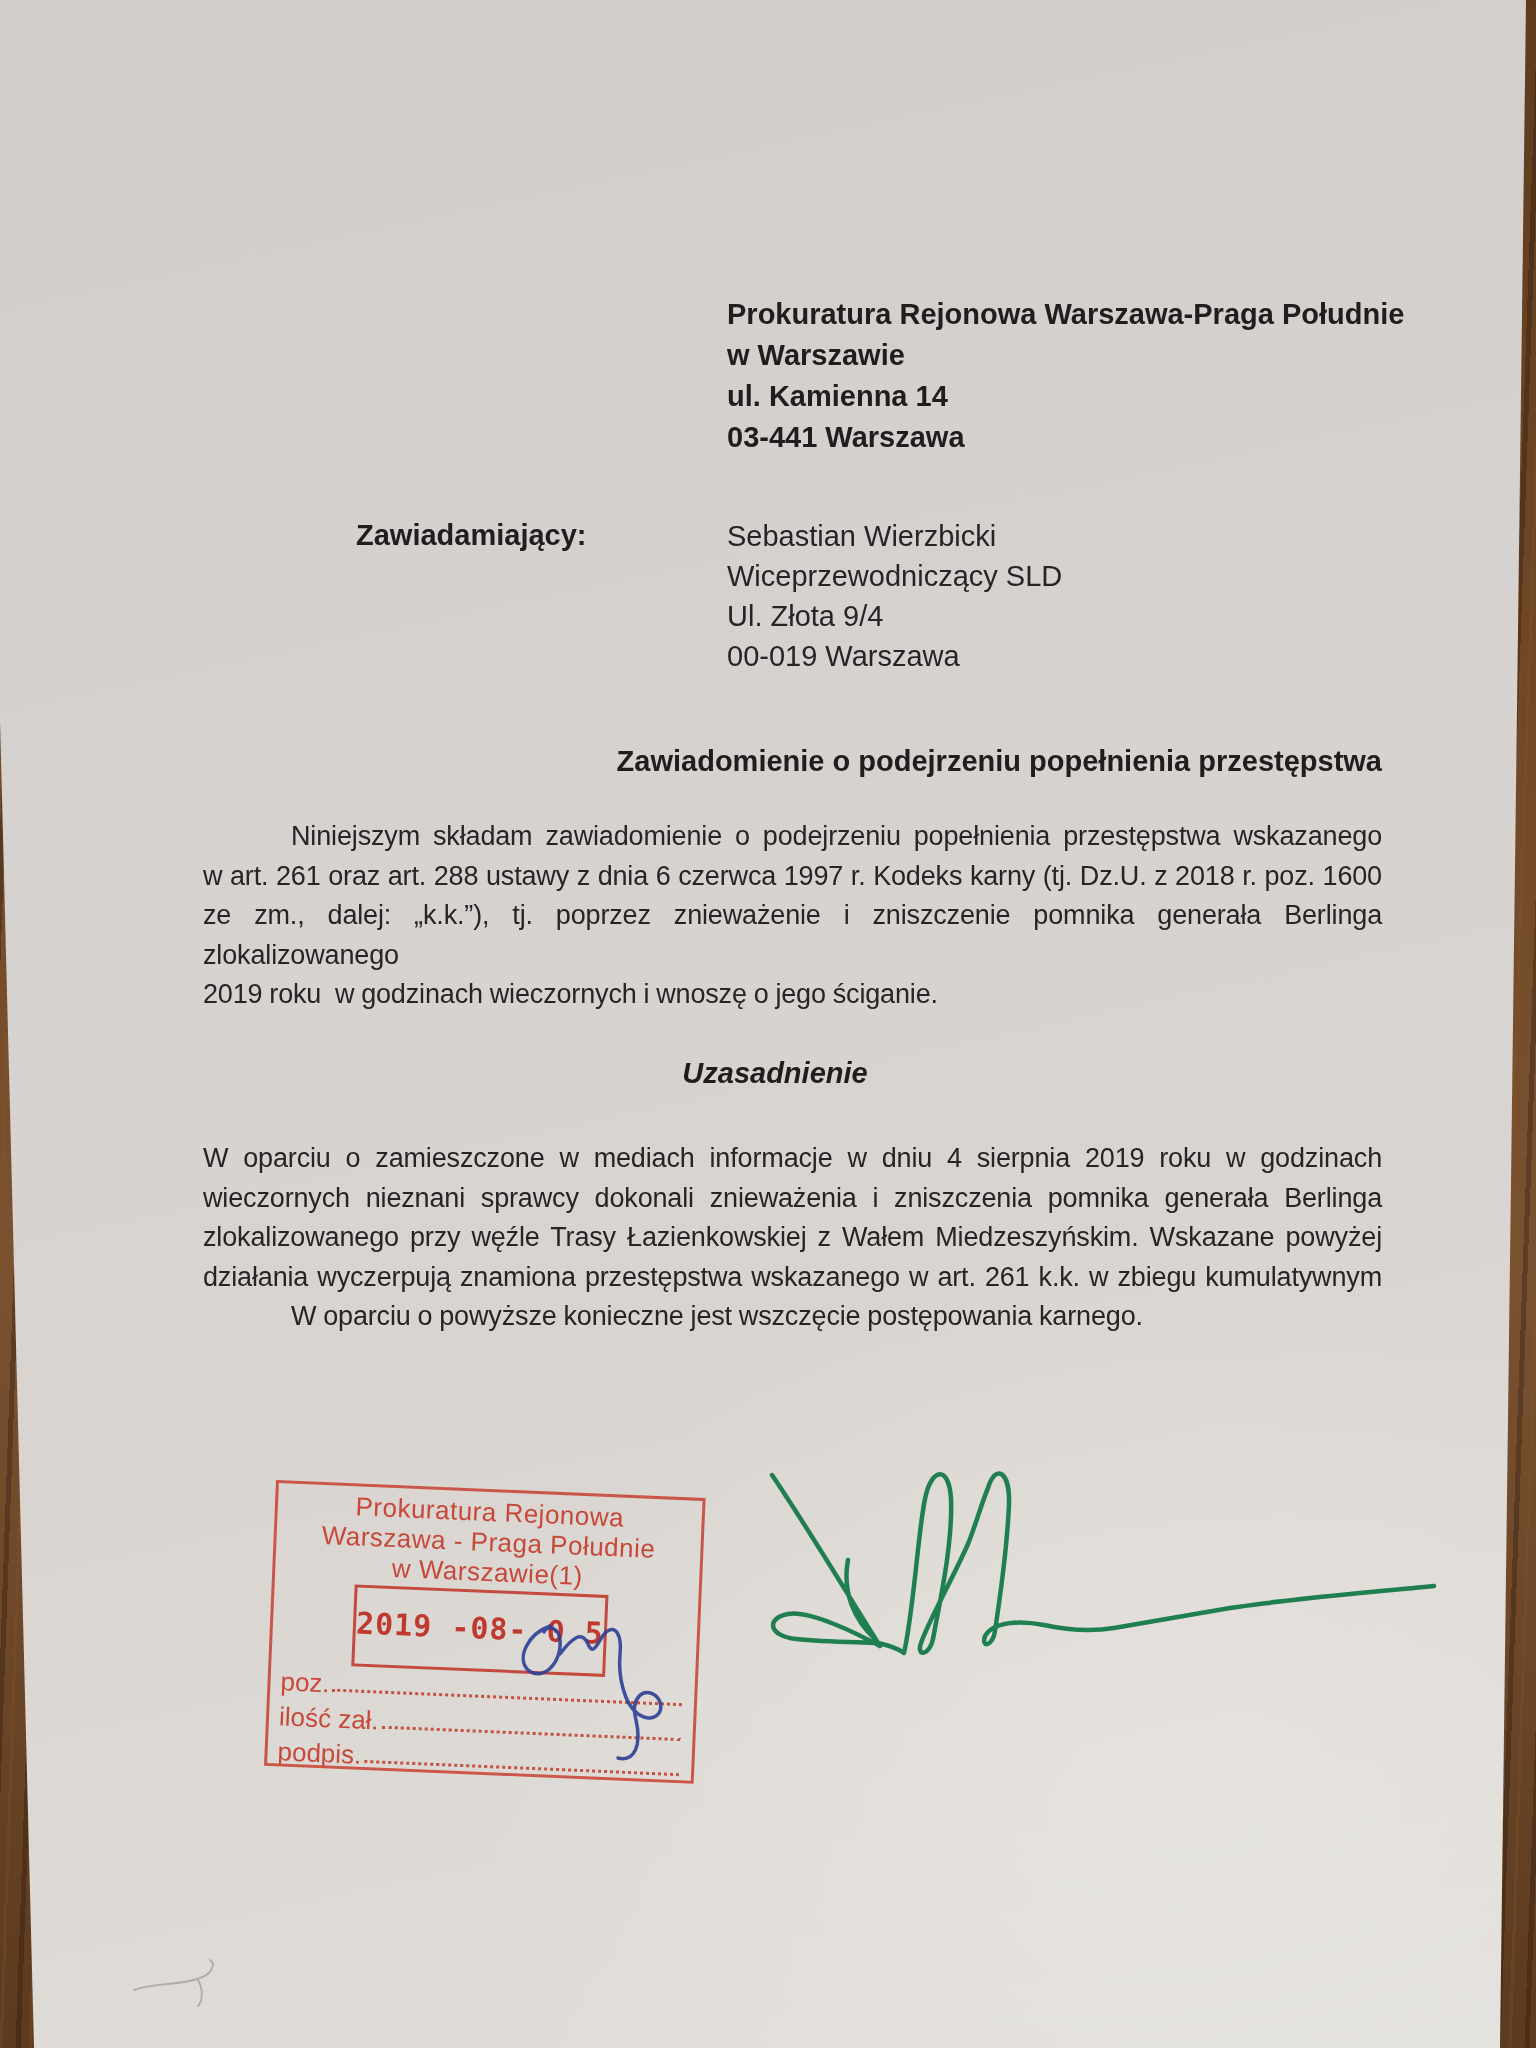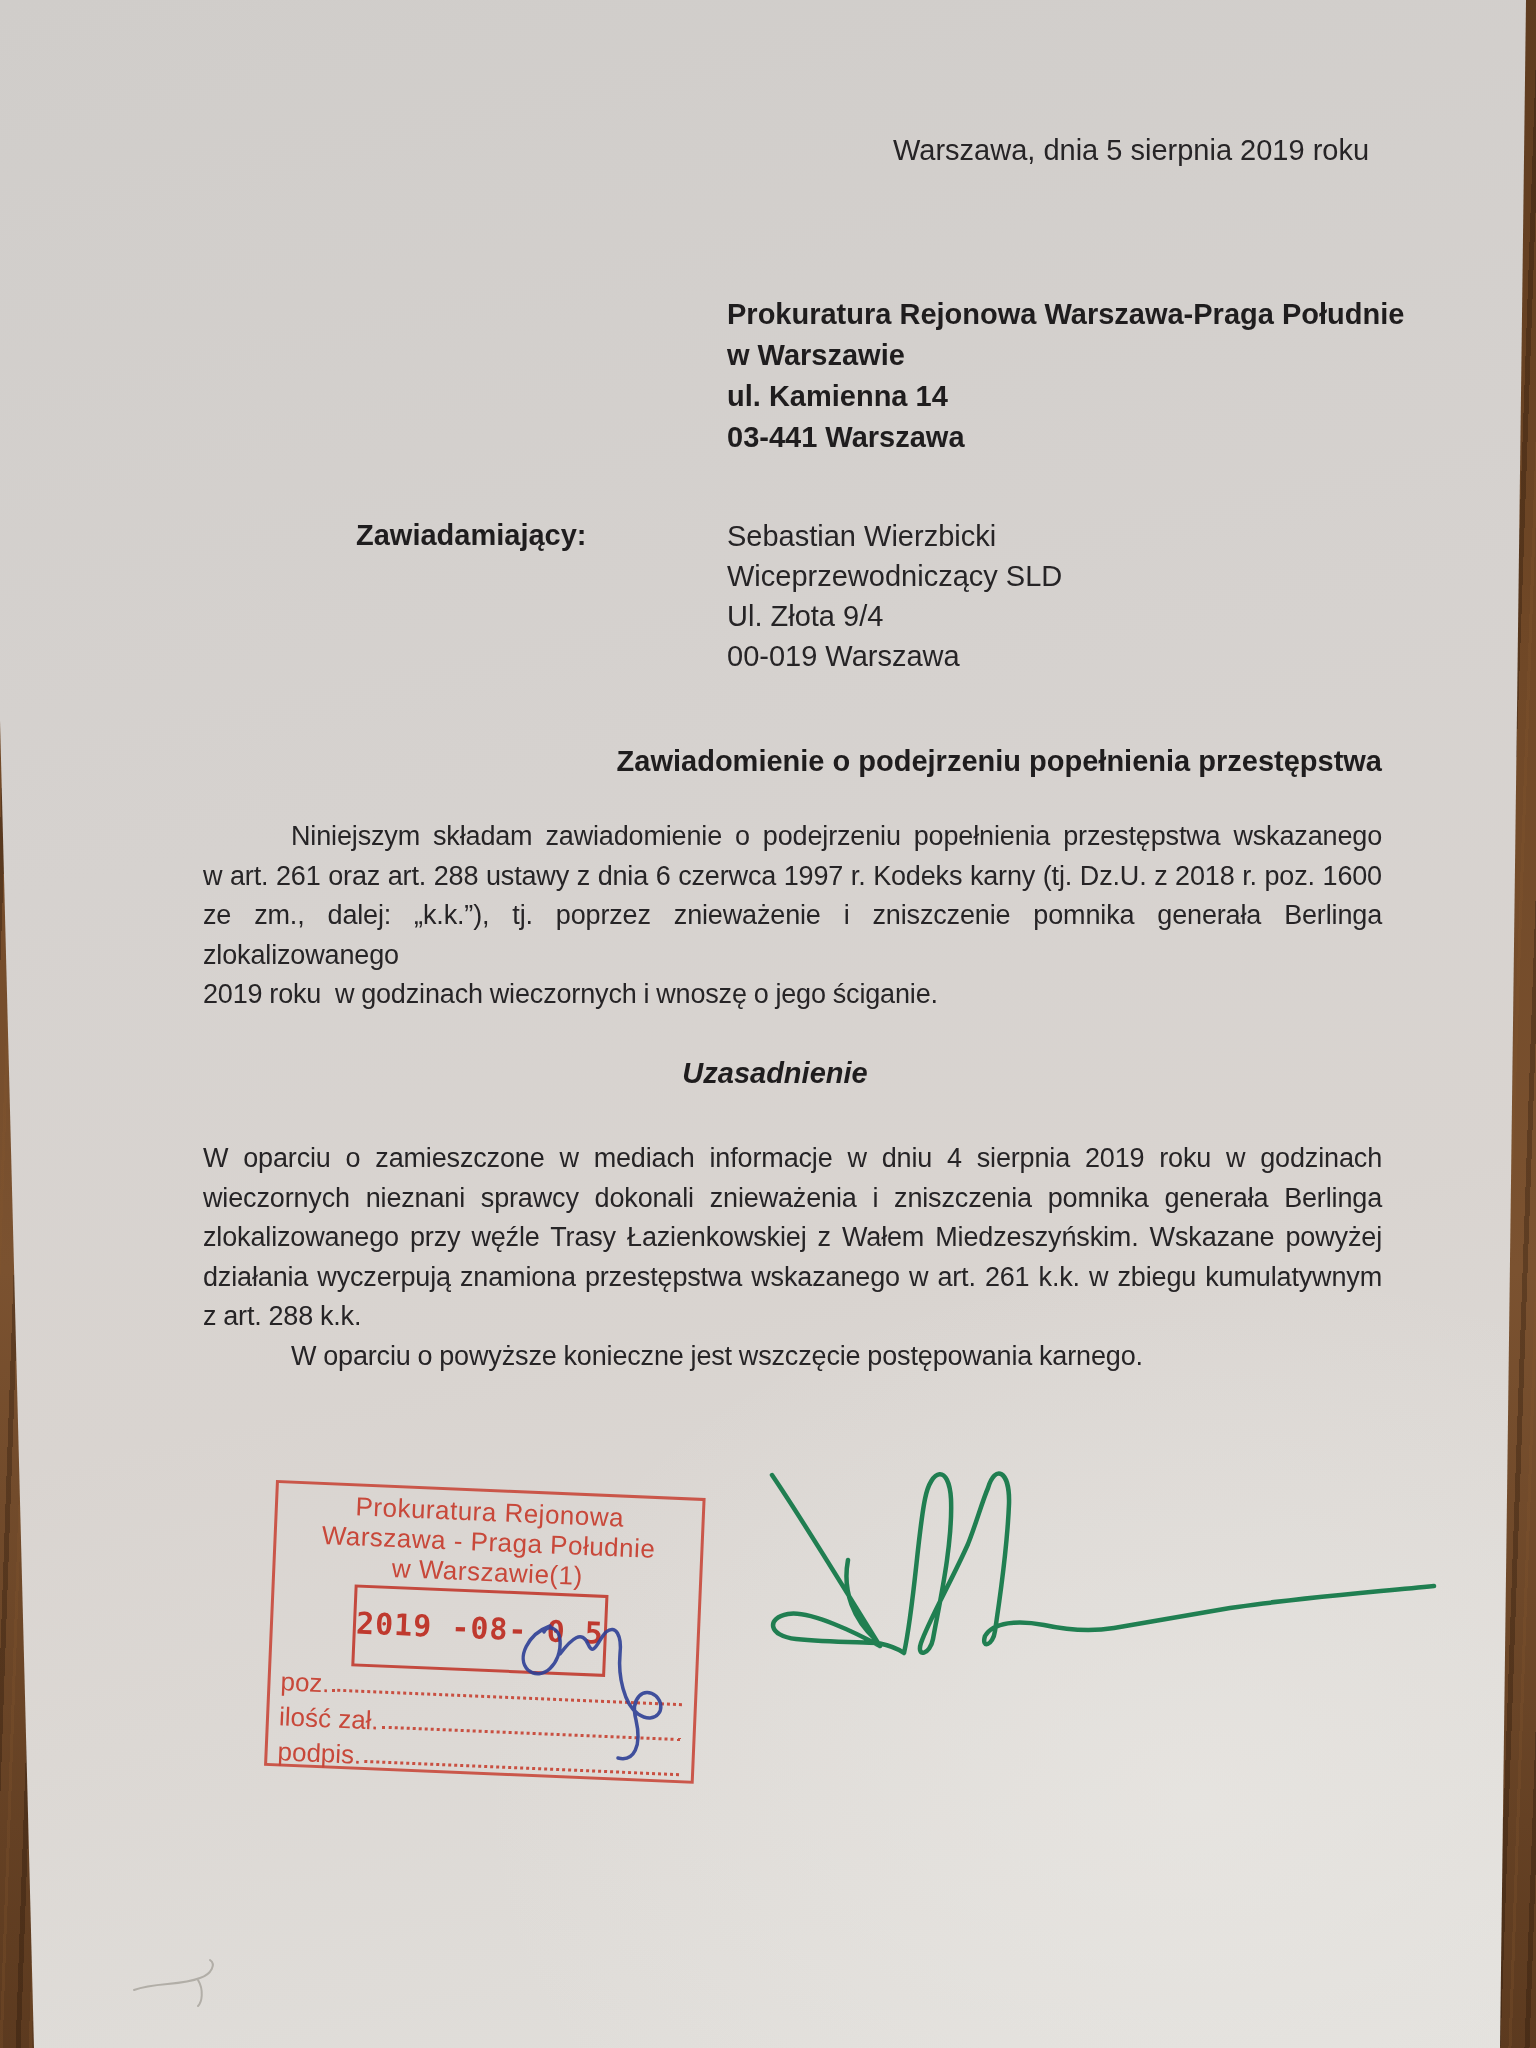--- a/index.html
+++ b/index.html
@@ -49,21 +49,20 @@
   .sig-blue{left:498px;top:1596px;z-index:6;}
   .pencil{left:128px;top:1948px;opacity:.55;}
   svg{display:block;overflow:visible;}
 </style>
 </head>
 <body>
 
 <div class="photo">
   <div class="paper">
 
-    <div class="abs dateline">Warszawa, dnia 5 sierpnia 2019 roku</div>
 
     <div class="abs block bold recipient">
       <div>Prokuratura Rejonowa Warszawa-Praga Południe</div>
       <div>w Warszawie</div>
       <div>ul. Kamienna 14</div>
       <div>03-441 Warszawa</div>
     </div>
 
     <div class="abs bold notifier-label">Zawiadamiający:</div>
 
@@ -83,21 +82,20 @@
       <div class="jl lastline">2019 roku&nbsp; w godzinach wieczornych i wnoszę o jego ściganie.</div>
     </div>
 
     <div class="abs section">Uzasadnienie</div>
 
     <div class="abs para p2">
       <div class="jl">W oparciu o zamieszczone w mediach informacje w dniu 4 sierpnia 2019 roku w godzinach</div>
       <div class="jl">wieczornych nieznani sprawcy dokonali znieważenia i zniszczenia pomnika generała Berlinga</div>
       <div class="jl">zlokalizowanego przy węźle Trasy Łazienkowskiej z Wałem Miedzeszyńskim. Wskazane powyżej</div>
       <div class="jl">działania wyczerpują znamiona przestępstwa wskazanego w art. 261 k.k. w zbiegu kumulatywnym</div>
-      <div class="jl lastline">z art. 288 k.k.</div>
       <div class="jl lastline indent">W oparciu o powyższe konieczne jest wszczęcie postępowania karnego.</div>
     </div>
 
     <div class="abs stamp">
       <div class="hdr hdr1">Prokuratura Rejonowa</div>
       <div class="hdr">Warszawa - Praga Południe</div>
       <div class="hdr">w Warszawie(1)</div>
       <div class="datebox">
         <div class="dateval">2019 -08- 0 5</div>
       </div>

